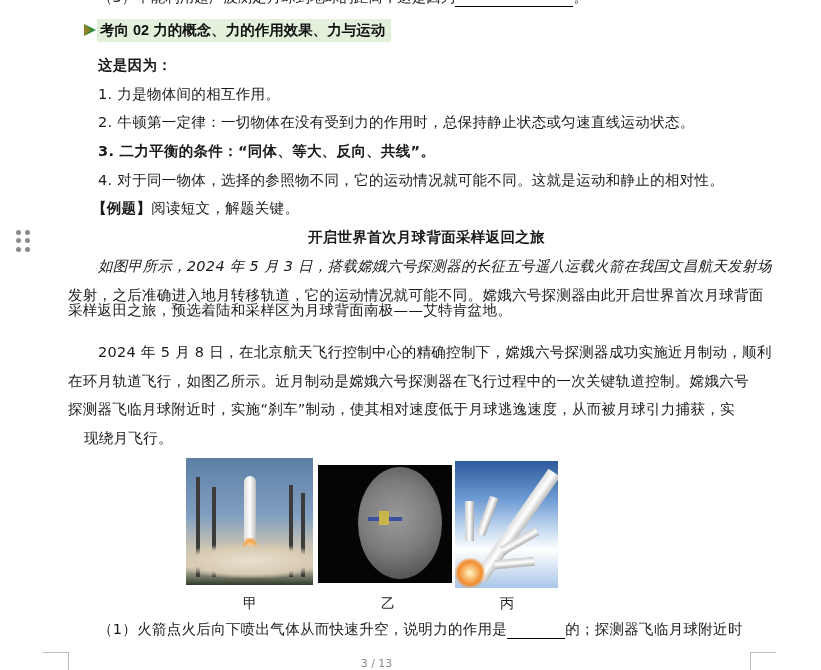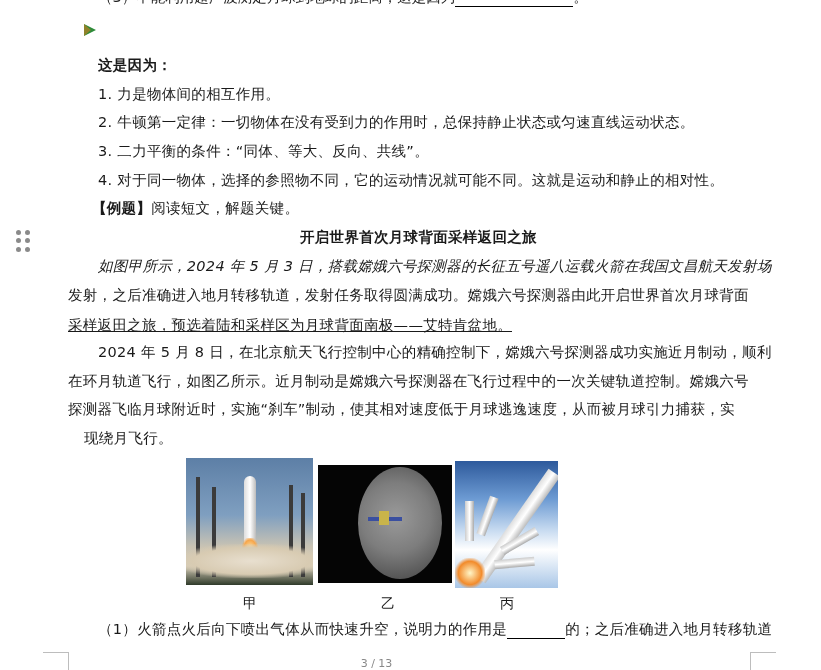--- a/index.html
+++ b/index.html
@@ -50,45 +50,46 @@
 </style>
 </head>
 <body>
 
 <div class="cut-line">
   <span>（3）不能利用超声波测定月球到地球的距离，这是因为</span><span class="blank"></span><span>。</span>
 </div>
 
 <div class="section-head">
   <span class="arrow"></span>
+  <span class="label">考向 02  力的概念、力的作用效果、力与运动</span>
 </div>
 
 <div class="line bold" style="left:98px; top:55px;">这是因为：</div>
 <div class="line" style="left:98px; top:84px;">1. 力是物体间的相互作用。</div>
 <div class="line" style="left:98px; top:112px;">2. 牛顿第一定律：一切物体在没有受到力的作用时，总保持静止状态或匀速直线运动状态。</div>
-<div class="line" style="left:98px; top:141px;">3. 二力平衡的条件：“同体、等大、反向、共线”。</div>
+<div class="line" style="left:98px; top:141px;font-weight:bold;">3. 二力平衡的条件：“同体、等大、反向、共线”。</div>
 <div class="line" style="left:98px; top:170px;">4. 对于同一物体，选择的参照物不同，它的运动情况就可能不同。这就是运动和静止的相对性。</div>
 <div class="line" style="left:92px; top:198px;">
   <span class="bold">【例题】</span><span>阅读短文，解题关键。</span>
 </div>
 
 <div class="drag-handle">
   <i></i>
     <i></i>
     <i></i>
     <i></i>
     <i></i>
     <i></i>
 </div>
 
-<div class="line bold" style="left:300px; top:227px;">开启世界首次月球背面采样返回之旅</div>
+<div class="line bold" style="left:308px; top:227px;">开启世界首次月球背面采样返回之旅</div>
 
 <div class="line" style="left:98px; top:256px;font-style:italic;">如图甲所示，2024 年 5 月 3 日，搭载嫦娥六号探测器的长征五号遥八运载火箭在我国文昌航天发射场</div>
-<div class="line" style="left:68px; top:285px;">发射，之后准确进入地月转移轨道，发射任务取得圆满成功。嫦娥六号探测器由此开启世界首次月球背面</div>
-<div class="line" style="left:68px; top:315px;text-decoration:underline;">采样返田之旅，预选着陆和采样区为月球背面南极——艾特肯盆地。</div>
+<div class="line" style="left:68px; top:285px;">发射，之后准确进入地月转移轨道，它的运动情况就可能不同。嫦娥六号探测器由此开启世界首次月球背面</div>
+<div class="line" style="left:68px; top:300px;">采样返田之旅，预选着陆和采样区为月球背面南极——艾特肯盆地。</div>
 
 <div class="line" style="left:98px; top:342px;">2024 年 5 月 8 日，在北京航天飞行控制中心的精确控制下，嫦娥六号探测器成功实施近月制动，顺利</div>
 <div class="line" style="left:68px; top:371px;">在环月轨道飞行，如图乙所示。近月制动是嫦娥六号探测器在飞行过程中的一次关键轨道控制。嫦娥六号</div>
 <div class="line" style="left:68px; top:399px;">探测器飞临月球附近时，实施“刹车”制动，使其相对速度低于月球逃逸速度，从而被月球引力捕获，实</div>
 <div class="line" style="left:84px; top:428px;">现绕月飞行。</div>
 
 <div class="figs">
   <div class="fig fig-a">
     <div class="tower" style="left:10px; height:100px;"></div>
     <div class="tower" style="left:26px; height:90px;"></div>
@@ -111,18 +112,18 @@
     <div class="booster" style="left:55px; top:82px; transform:rotate(85deg);"></div>
     <div class="flame-c"></div>
   </div>
 </div>
 
 <div class="cap" style="left:243px;">甲</div>
 <div class="cap" style="left:381px;">乙</div>
 <div class="cap" style="left:500px;">丙</div>
 
 <div class="line" style="left:98px; top:619px;">
-  <span>（1）火箭点火后向下喷出气体从而快速升空，说明力的作用是</span><span class="blank-q"></span><span>的；之后准确进入地月转移轨道</span>
+  <span>（1）火箭点火后向下喷出气体从而快速升空，说明力的作用是</span><span class="blank-q"></span><span>的；探测器飞临月球附近时</span>
 </div>
 
 <div class="page-mark pm-left"></div>
 <div class="page-mark pm-right"></div>
 <div class="page-num"><span>3 / 13</span></div>
 
 </body></html>

